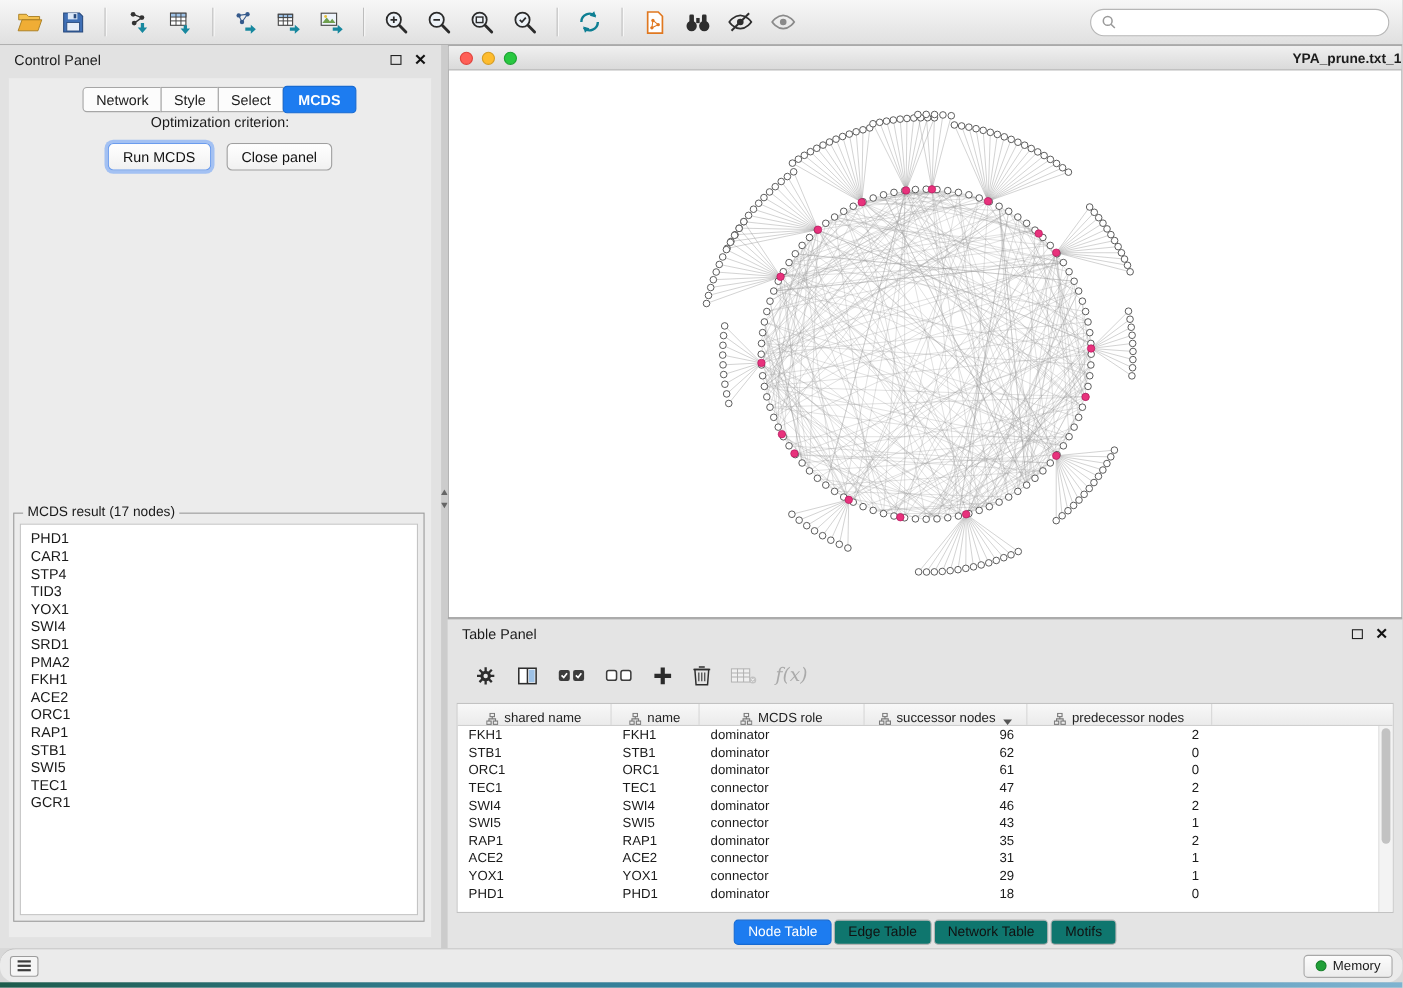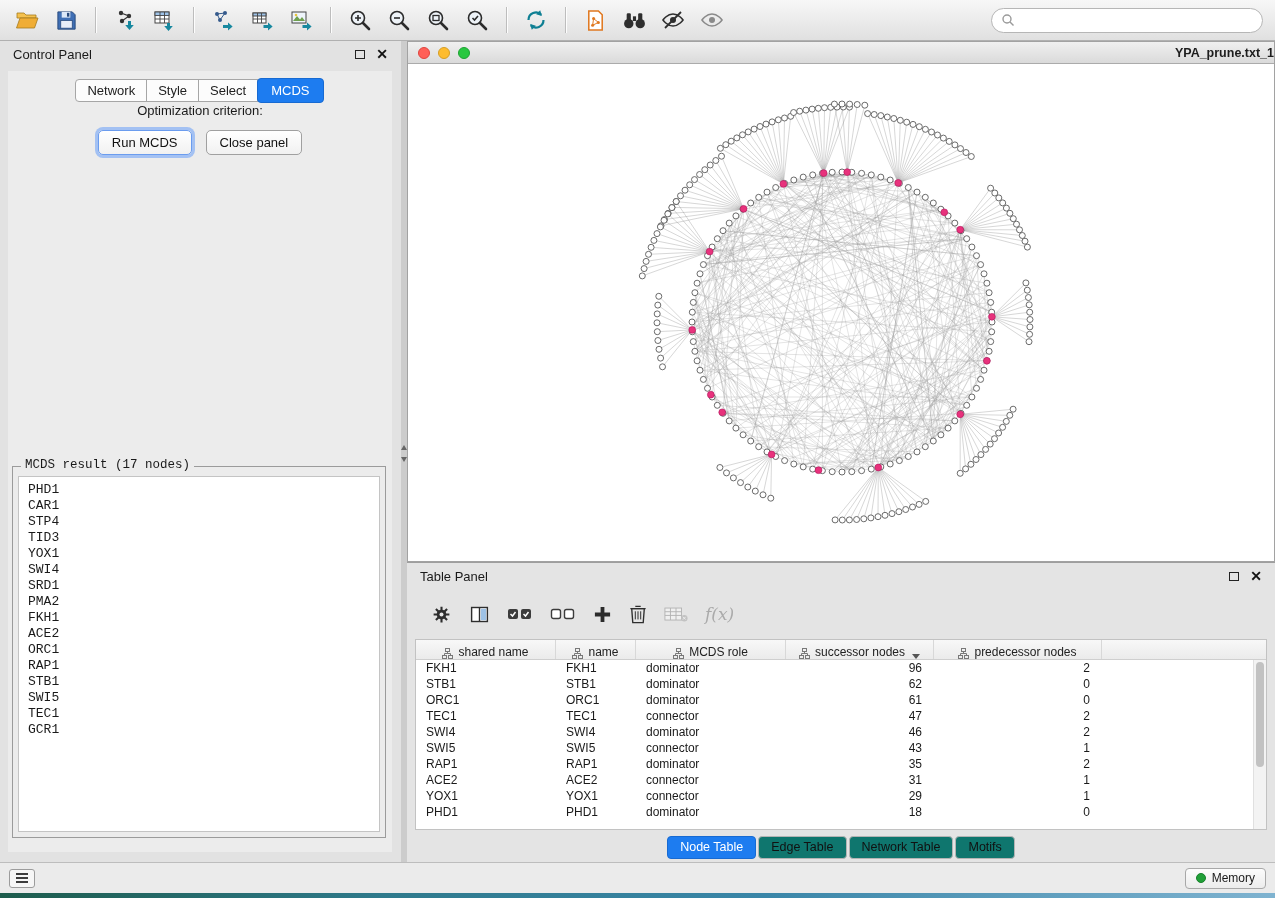--- a/index.html
+++ b/index.html
@@ -19,33 +19,33 @@
   
   .panel-header { height:26px; display:flex; align-items:center; padding:0 13px; font-size:13px; }
   .ph-icons { margin-left:auto; display:flex; gap:11px; align-items:center; }
 
   
   .control-panel { position:absolute; left:0; top:41px; width:401px; height:821px; background:#e2e2e2; }
   .cp-inner { position:absolute; left:8px; right:9px; top:30px; bottom:10px; background:#ececec; }
   .cp-tabs { display:flex; justify-content:center; margin-top:7px; align-items:center; }
   .cp-tab { font-size:13px; padding:3px 11px; background:#fcfcfc; border:1px solid #a6a6a6; margin-left:-1px; color:#222; }
   .cp-tab:first-child { border-radius:4px 0 0 4px; }
-  .cp-tab.active { background:#1d7cf0; color:#fff; border:1px solid #176ad2; border-radius:4px; padding:4px 13px; position:relative; z-index:2; }
+  .cp-tab.active { background:#1d7cf0; color:#fff; border:1px solid #176ad2; border-radius:4px; padding:4px 13px; position:relative; z-index:2;font-weight:bold; }
   .opt-label { text-align:center; font-size:13px; }
   .dropdown { width:313px; height:25px; margin:8px auto 0; background:#fff; border:1px solid #ababab; border-radius:5px;
     position:relative; font-size:12.5px; line-height:23px; padding-left:10px; }
   .dd-cap { position:absolute; right:0px; top:0px; bottom:0px; width:20px; background:linear-gradient(#70a7fa,#2e6ee2);
     border-radius:0 5px 5px 0; }
   .dd-cap::before { content:""; position:absolute; left:5px; top:5px; border-left:5px solid transparent; border-right:5px solid transparent; border-bottom:5px solid #fff; }
   .dd-cap::after { content:""; position:absolute; left:5px; bottom:5px; border-left:5px solid transparent; border-right:5px solid transparent; border-top:5px solid #fff; }
   .btn-row { display:flex; justify-content:center; gap:14px; margin-top:12px; }
   .cp-btn { font-family:"Liberation Sans",sans-serif; font-size:13px; padding:4px 13px; background:linear-gradient(#ffffff,#f1f1f1);
     border:1px solid #a0a0a0; border-radius:5px; color:#111; }
   .run-btn { border-color:#6b9cee; box-shadow:0 0 0 3px rgba(90,150,250,.5); }
-  .mcds-group { position:absolute; left:4px; right:6px; top:395px; bottom:14px; border:1px solid #9b9b9b;font-family:Liberation Mono, monospace; }
+  .mcds-group { position:absolute; left:4px; right:6px; top:395px; bottom:14px; border:1px solid #9b9b9b; }
   .mcds-legend { position:absolute; top:-9px; left:8px; background:#ececec; padding:0 4px; font-size:12.5px; }
   .mcds-list { position:absolute; left:5px; right:5px; top:9px; bottom:5px; background:#fff; border:1px solid #c4c4c4;
     padding:5px 0 0 9px; font-size:13px; overflow:hidden; }
   .mcds-item { line-height:16px; }
 
   
   .splitter-v { position:absolute; left:401px; top:41px; width:6px; height:821px; background:#cccccc; }
   .split-arrow-up { position:absolute; left:0px; top:404px; border-left:3px solid transparent; border-right:3px solid transparent; border-bottom:5px solid #666; }
   .split-arrow-dn { position:absolute; left:0px; top:416px; border-left:3px solid transparent; border-right:3px solid transparent; border-top:5px solid #666; }
 
@@ -75,21 +75,21 @@
   .td { font-size:12px; padding-left:10px; height:16px; line-height:16px; white-space:nowrap; overflow:hidden; }
   .td.num { text-align:right; padding-left:0; padding-right:12px; }
   .t-scrollbar { position:absolute; right:0; top:20px; bottom:0; width:13px; background:#f3f3f3; border-left:1px solid #e0e0e0; }
   .t-thumb { position:absolute; left:2px; top:2px; width:8px; height:105px; background:#c2c2c2; border-radius:5px; }
   .tp-tabs { position:absolute; left:0; right:0; bottom:3px; height:24px; display:flex; justify-content:center; gap:2px; align-items:center; }
   .tp-tab { font-size:12.5px; padding:3px 12px 4px; background:#0f766e; border:1px solid #b4b4b4; color:#111; border-radius:4px; }
   .tp-tab.active { background:#1d7cf0; border-color:#176ad2; color:#fff; }
 
   
   .statusbar { position:absolute; left:0; top:862px; width:1275px; height:31px; background:#ebebeb;
-    border-top:1px solid #bdbdbd; display:flex; align-items:center; padding:0 9px; }
+    border-top:1px solid #bdbdbd; display:flex; align-items:center; padding:0 9px;border-radius:14px; }
   .list-btn { width:26px; height:19px; border:1px solid #9c9c9c; border-radius:3px; background:#f6f6f6;
     display:flex; flex-direction:column; align-items:center; justify-content:center; gap:2px; }
   .list-btn i { display:block; width:12px; height:2px; background:#3c3c3c; }
   .memory-btn { margin-left:auto; height:21px; display:flex; align-items:center; gap:6px; border:1px solid #a8a8a8;
     border-radius:4px; background:linear-gradient(#fcfcfc,#ececec); padding:0 10px; font-size:12px; }
   .memory-dot { width:10px; height:10px; border-radius:50%; background:#21a038; border:1px solid #17812b; }
   .wallpaper { position:absolute; left:0; top:893px; width:1275px; height:5px;
     background:linear-gradient(90deg,#1d5c4c,#2f7a8c 30%,#3a86a8 60%,#7fb3d0); }
 
   .wflo { width:10px; height:9px; border:1.6px solid #222; }

